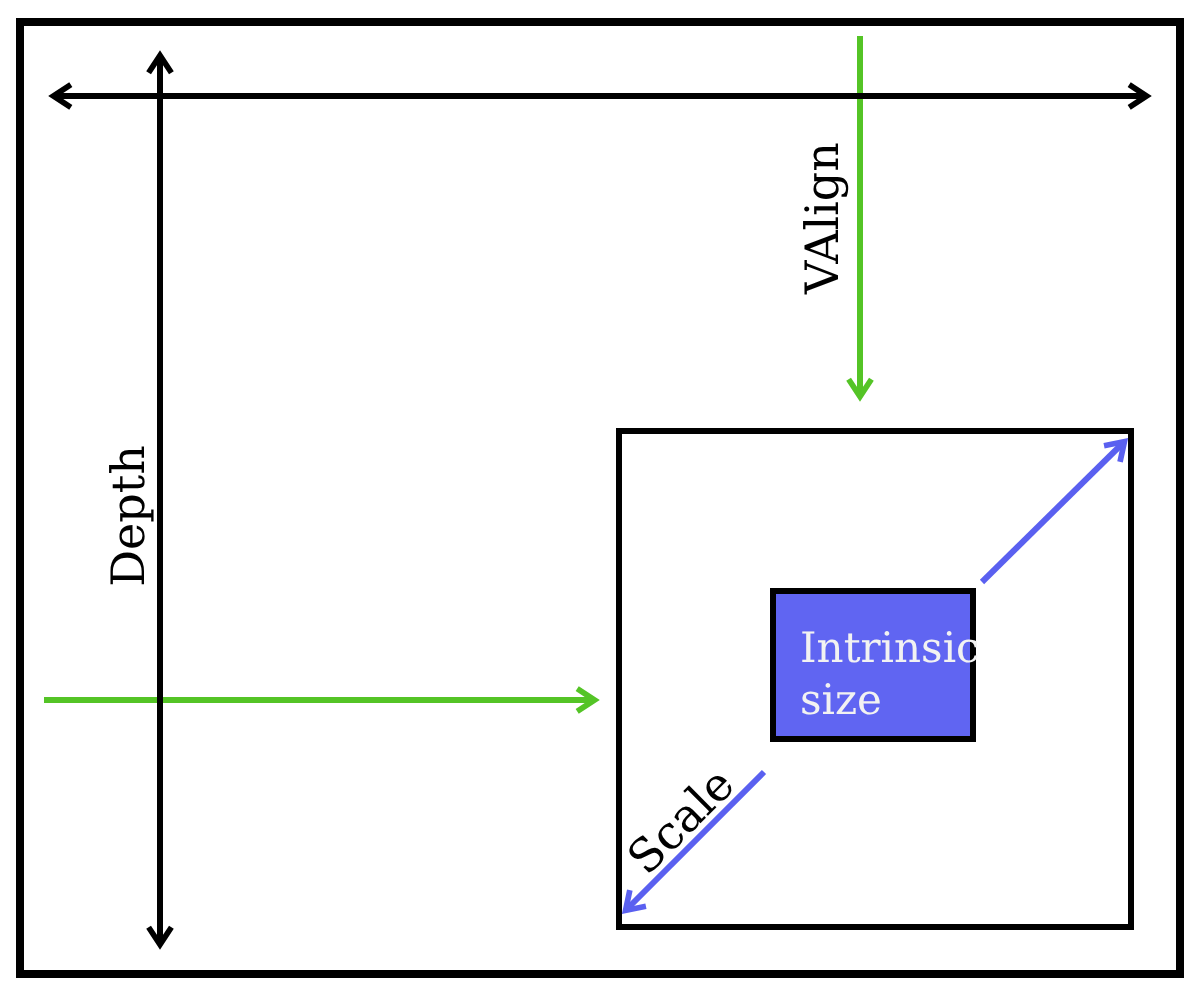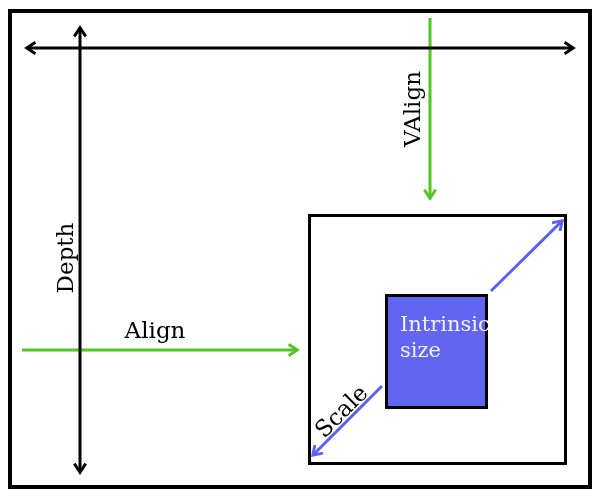--- a/index.html
+++ b/index.html
@@ -17,21 +17,21 @@
   }
   .box {
     position: absolute;
     box-sizing: border-box;
     border: 3px solid var(--border-black, #000000);
     background: transparent;
   }
   #outer-frame { left: 8px;   top: 9px;   width: 584px; height: 480px; border-width: 4px; }
   #inner-box   { left: 308px; top: 214px; width: 259px; height: 251px; }
   #intrinsic-box {
-    left: 385px; top: 294px; width: 103px; height: 115px;
+    left: 385px; top: 294px; width: 103px; height: 77px;
     background: var(--box-blue-fill, #6065F2);
     color: var(--intrinsic-text, #F2F2F2);
     font-size: 21px;
     line-height: 26px;
     padding: 14px 4px 0 12px;
   }
   .lbl {
     position: absolute;
     color: #000;
     font-size: 23px;
@@ -87,16 +87,15 @@
     <line class="shaft stroke-black" x1="27" y1="48" x2="573" y2="48" marker-start="url(#ah-black)" marker-end="url(#ah-black)"></line>
     <line class="shaft stroke-black" x1="80" y1="28" x2="80" y2="472" marker-start="url(#ah-black)" marker-end="url(#ah-black)"></line>
   </svg>
 
   <div id="intrinsic-box" class="box">
     <span>Intrinsic size</span>
   </div>
 
   <div id="depth-label" class="lbl rot90">Depth</div>
   <div id="valign-label" class="lbl rot90">VAlign</div>
-  <div id="align-label" class="lbl">Align</div>
   <div id="scale-label" class="lbl rot45">Scale</div>
 
 </div>
 
 </body></html>

